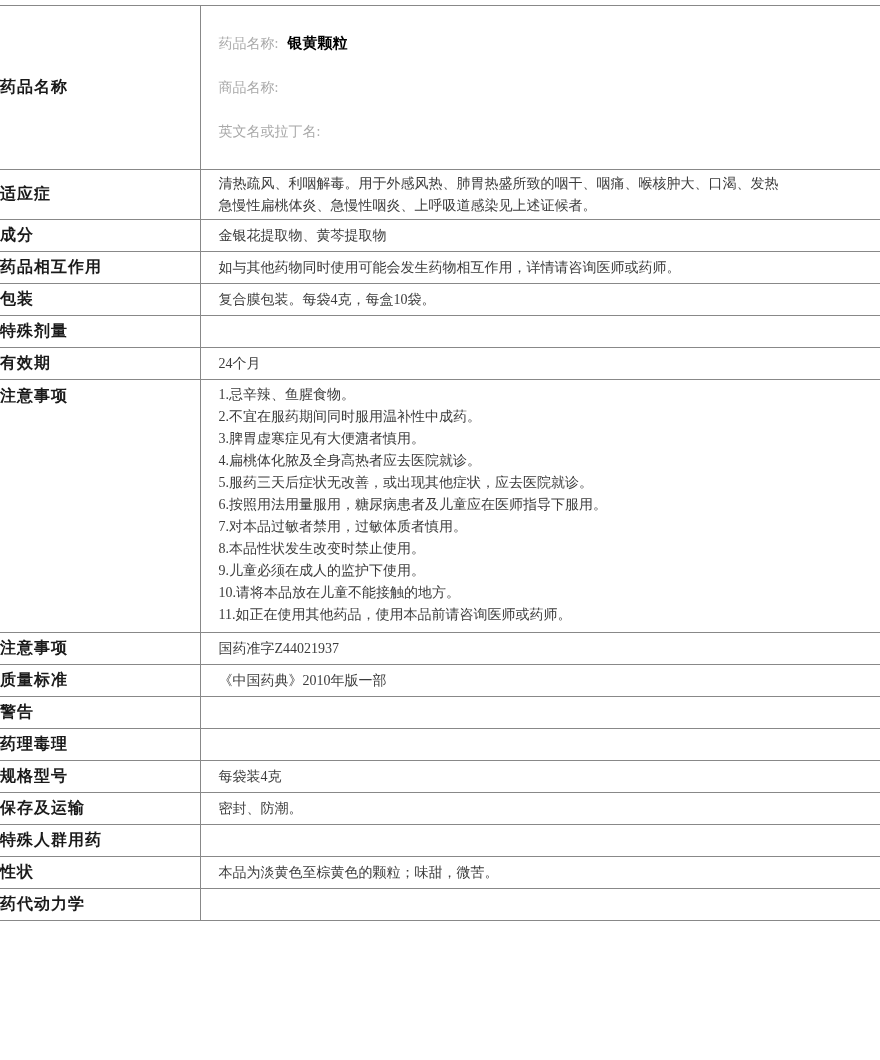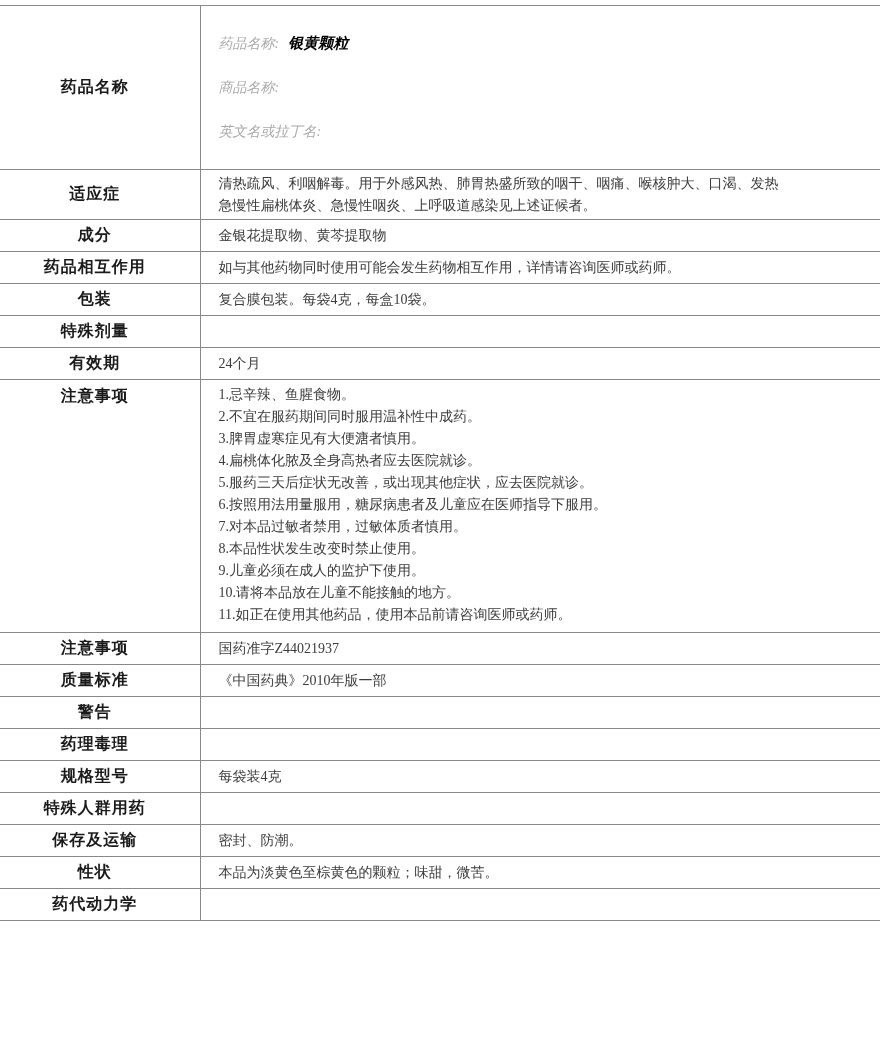--- a/index.html
+++ b/index.html
@@ -15,21 +15,21 @@
     border-collapse: collapse;
     table-layout: fixed;
     margin-top: 5px;
   }
   col.col-label { width: 200px; }
   col.col-content { width: 680px; }
   tr { border-top: 1px solid #888; }
   tr:last-child { border-bottom: 1px solid #888; }
   th.lbl {
     border-right: 1px solid #888;
-    text-align: center;
+    text-align: left;
     vertical-align: middle;
     padding-right: 10px;
     font-size: 16px;
     font-weight: bold;
     letter-spacing: 1px;
     color: #1a1a1a;
     font-family: "Liberation Sans", sans-serif;
   }
   td.content {
     padding-left: 18px;
@@ -41,21 +41,21 @@
     white-space: pre-line;
     font-family: "Liberation Serif", serif;
   }
   tr.row-name   { height: 78px; }
   tr.row-2line  { height: 50px; }
   tr.row-std    { height: 32px; }
   tr.row-notes  { height: 240px; }
   tr.row-notes th.lbl { vertical-align: top; padding-top: 6px; }
   tr.row-notes td.content { vertical-align: top; padding-top: 4px; padding-bottom: 6px; }
   tr.row-name td.content { padding-top: 4px; padding-bottom: 4px; }
-  .name-line { line-height: 22px; font-size: 14px; font-style: italic; }
+  .name-line { line-height: 22px; font-size: 14px; }
   .gray-label { color: #a9a9a9; }
   .name-value {
     color: #000;
     font-weight: bold;
     font-size: 15px;
     margin-left: 9px;
   }
 </style>
 </head>
 <body>
@@ -129,26 +129,26 @@
       </tr>
       <tr class="row-std">
         <th class="lbl">药理毒理</th>
         <td class="content"></td>
       </tr>
       <tr class="row-std">
         <th class="lbl">规格型号</th>
         <td class="content">每袋装4克</td>
       </tr>
       <tr class="row-std">
+        <th class="lbl">保存及运输</th>
+        <td class="content">密封、防潮。</td>
+      </tr>
+      <tr class="row-std">
         <th class="lbl">特殊人群用药</th>
         <td class="content"></td>
-      </tr>
-      <tr class="row-std">
-        <th class="lbl">保存及运输</th>
-        <td class="content">密封、防潮。</td>
       </tr>
       <tr class="row-std">
         <th class="lbl">性状</th>
         <td class="content">本品为淡黄色至棕黄色的颗粒；味甜，微苦。</td>
       </tr>
       <tr class="row-std">
         <th class="lbl">药代动力学</th>
         <td class="content"></td>
       </tr>
     </tbody>

